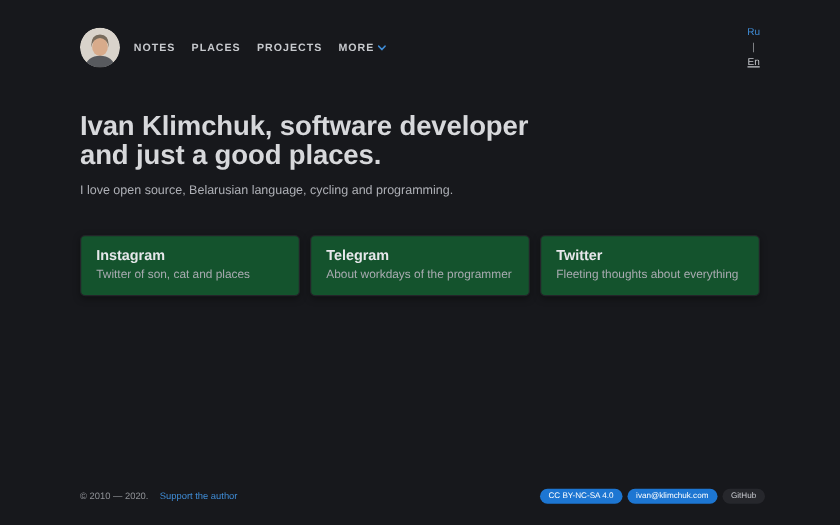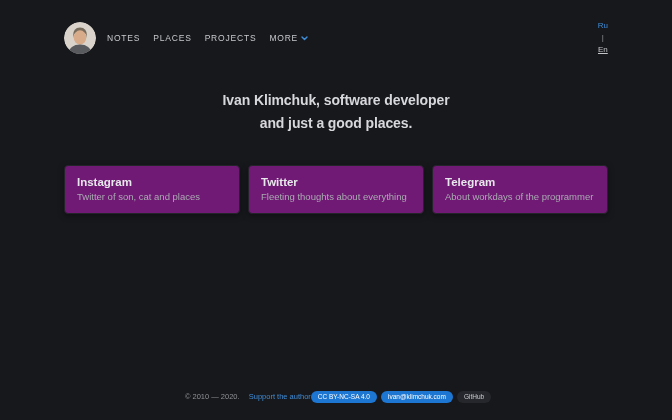--- a/index.html
+++ b/index.html
@@ -30,21 +30,21 @@
     cursor: pointer;
   }
   .nav {
     display: flex;
     align-items: center;
     gap: 13px;
     margin-left: 11px;
   }
   .nav a {
     font-size: 8.5px;
-    font-weight: 400;
+    font-weight: 700;
     letter-spacing: 0.8px;
     color: #c7c9cd;
     text-decoration: none;
     cursor: pointer;
     display: inline-flex;
     align-items: center;
   }
   .nav a .chev { margin-left: 3px; display: inline-block; }
   .lang {
     margin-left: auto;
@@ -53,42 +53,41 @@
     display: flex;
     align-items: center;
     gap: 3px;
     flex-direction: column;
   }
   .lang .lang-link { color: #3f8cd6; text-decoration: none; cursor: pointer; }
   .lang .lang-current { color: #c3c5c9; text-decoration: underline; }
   
   .hero { margin-top: 35px; }
   .title {
-    font-size: 14px;
+    font-size: 22px;
     line-height: 23px;
     font-weight: 800;
     letter-spacing: -0.1px;
     color: #d7d8db;
-    text-align: center;
   }
   .title span { display: block; }
   .subtitle {
     margin-top: 12px;
     font-size: 10px;
     color: #aeb0b6;
   }
   
   .cards {
     margin-top: 30px;
     display: flex;
     gap: 8px;
   }
   .card {
     flex: 1 1 0;
-    background: #701a75;
+    background: #14532d;
     border: 1px solid #232429;
     border-radius: 4px;
     padding: 10px 12px 11px 12px;
     box-shadow: 0 2px 6px rgba(0,0,0,0.35);
     text-decoration: none;
     display: block;
     cursor: pointer;
   }
   .card-title {
     font-size: 11.5px;
@@ -101,21 +100,21 @@
     color: #a9abb1;
   }
   
   .footer {
     position: absolute;
     left: 64px;
     right: 60px;
     bottom: 17px;
     display: flex;
     align-items: center;
-    justify-content: center;
+    justify-content: space-between;
   }
   .footer-left {
     font-size: 7.5px;
     color: #8f9196;
   }
   .footer-left .support {
     color: #3f8cd6;
     text-decoration: none;
     margin-left: 7px;
     cursor: pointer;
@@ -172,33 +171,34 @@
       <span>|</span>
       <span class="lang-current">En</span>
     </div>
   </header>
 
   <main class="hero">
     <h1 class="title">
       <span>Ivan Klimchuk, software developer</span>
       <span>and just a good places.</span>
     </h1>
+    <p class="subtitle">I love open source, Belarusian language, cycling and programming.</p>
 
     <div class="cards">
       <a class="card">
         <div class="card-title">Instagram</div>
         <div class="card-desc">Twitter of son, cat and places</div>
       </a>
       <a class="card">
+        <div class="card-title">Telegram</div>
+        <div class="card-desc">About workdays of the programmer</div>
+      </a>
+      <a class="card">
         <div class="card-title">Twitter</div>
         <div class="card-desc">Fleeting thoughts about everything</div>
-      </a>
-      <a class="card">
-        <div class="card-title">Telegram</div>
-        <div class="card-desc">About workdays of the programmer</div>
       </a>
     </div>
   </main>
 
   <footer class="footer">
     <div class="footer-left">
       <span>© 2010 — 2020.</span>
       <a class="support">Support the author</a>
     </div>
     <div class="footer-right">

